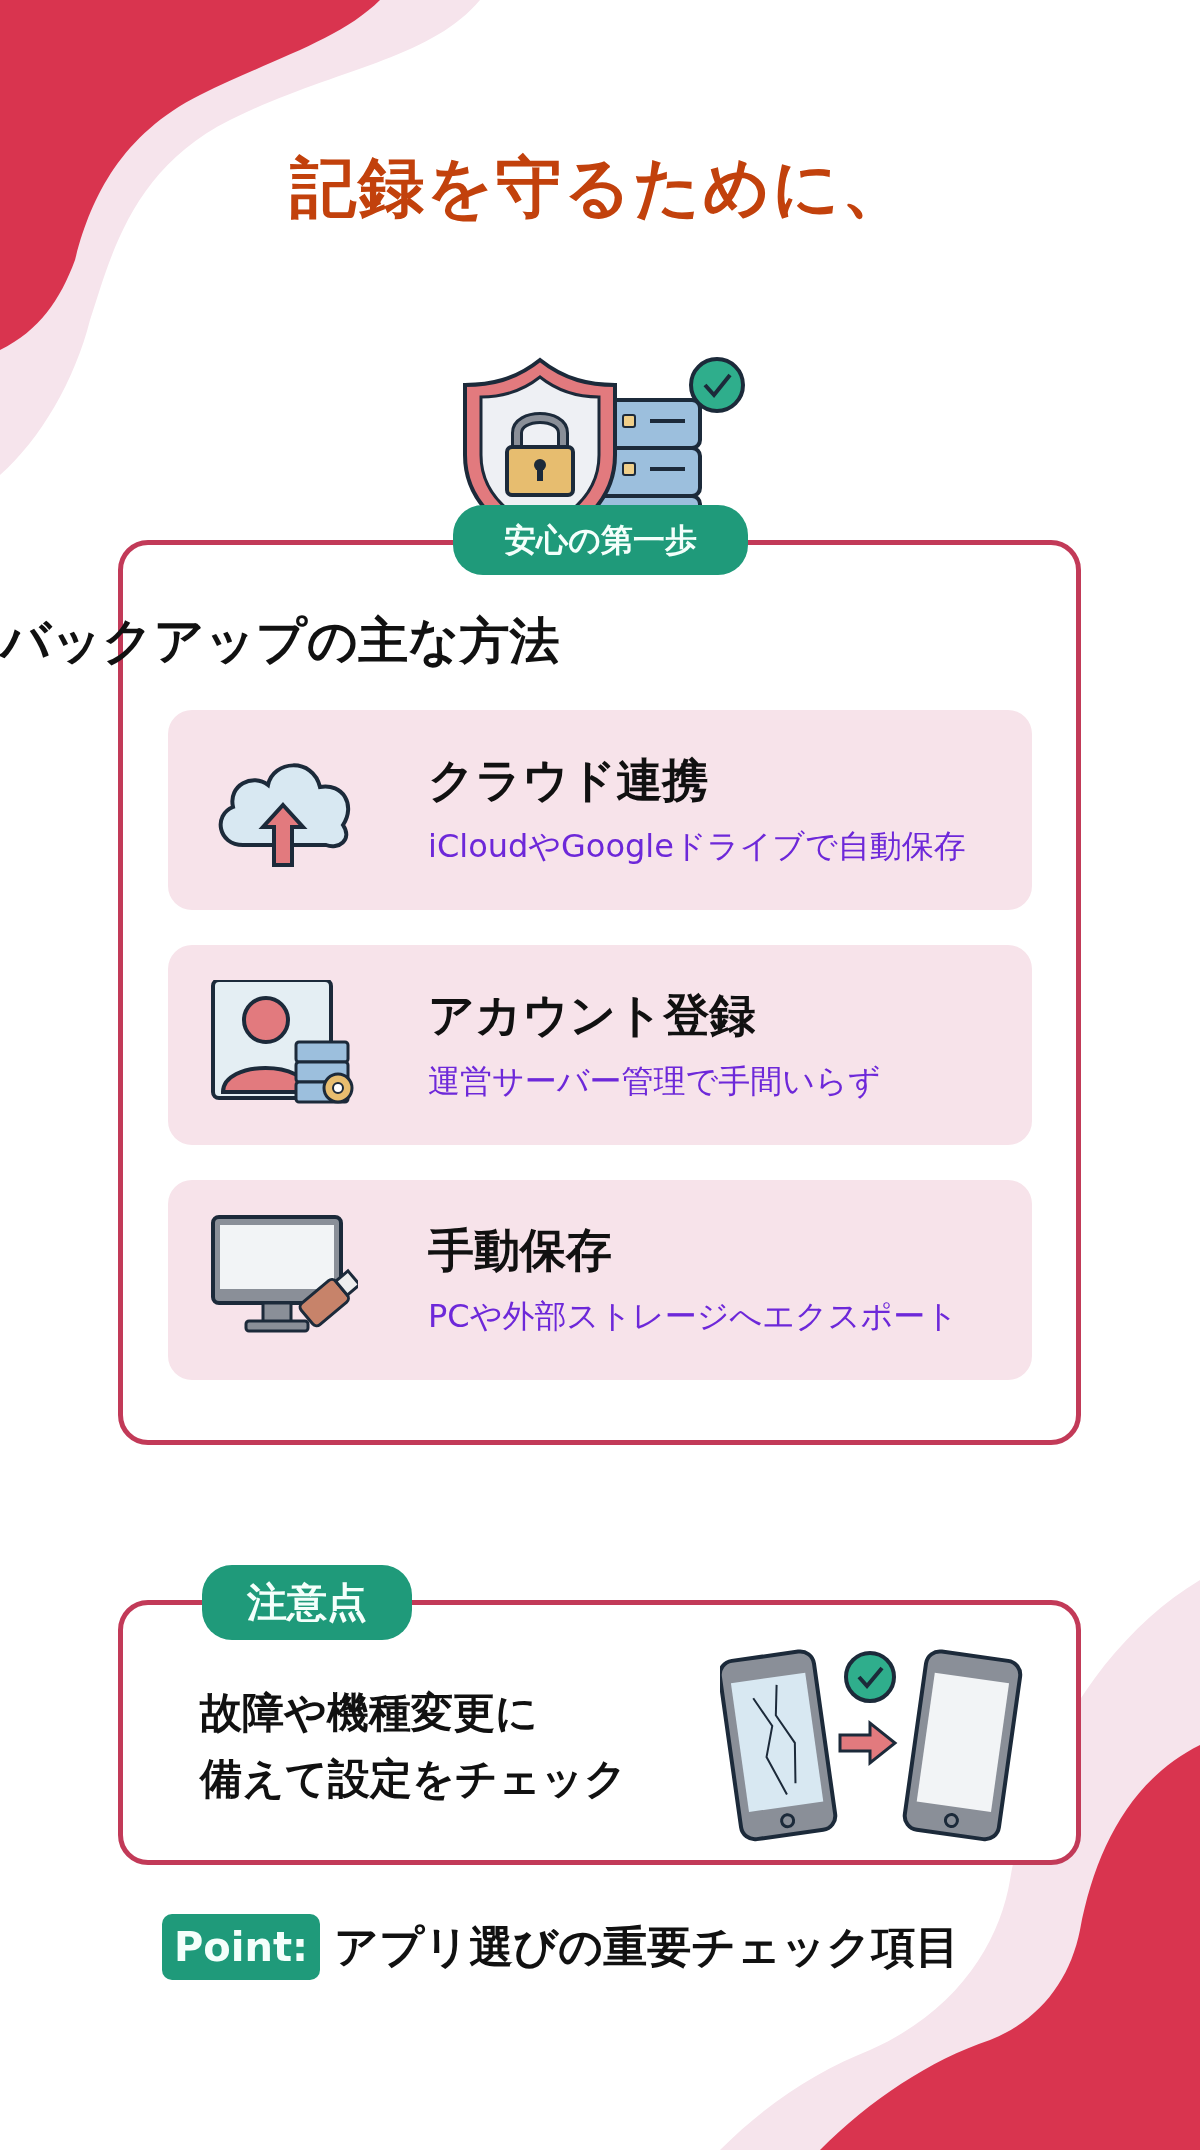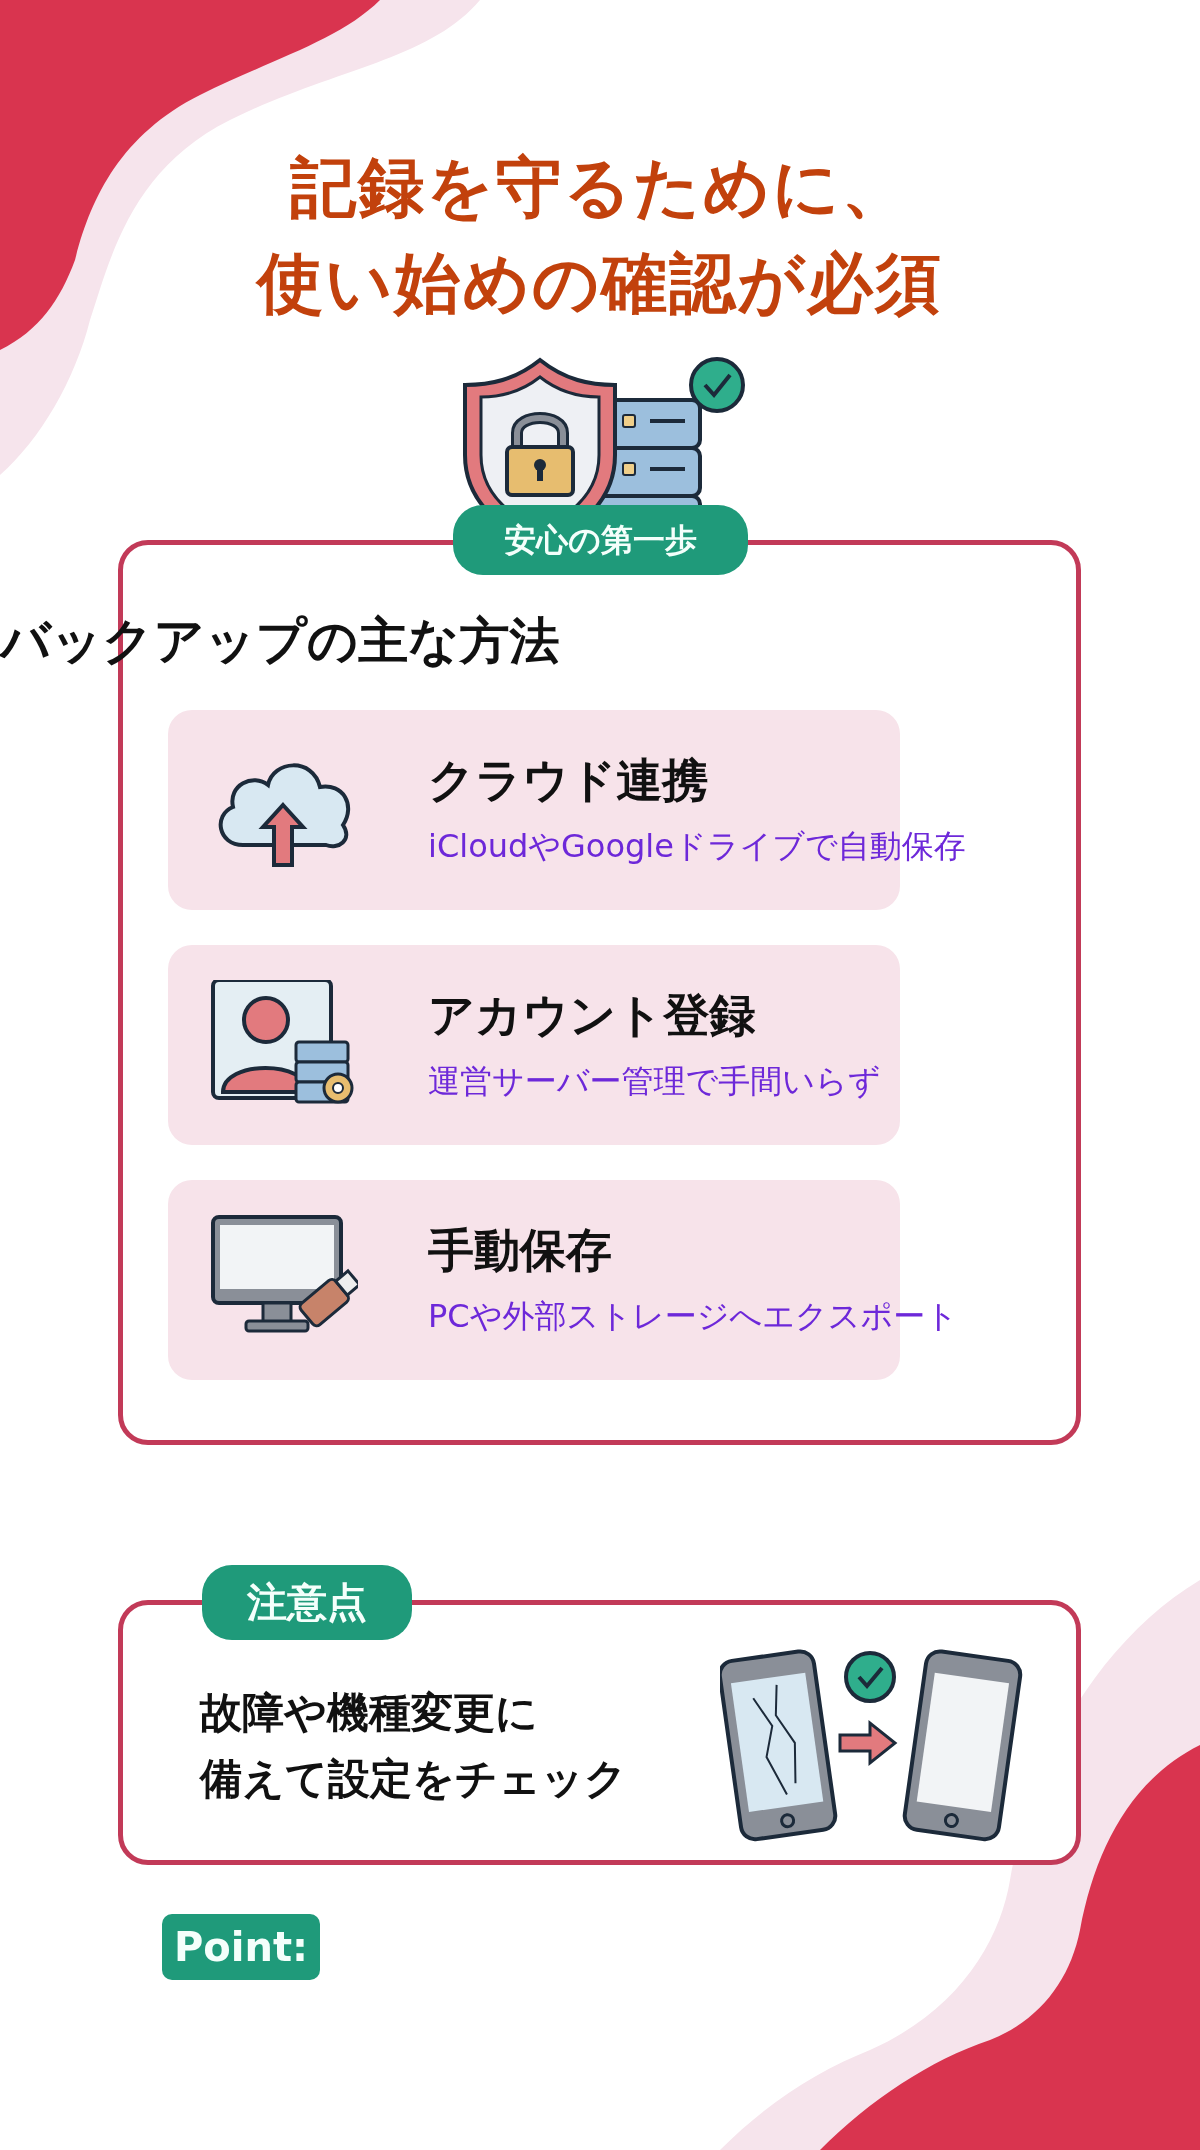--- a/index.html
+++ b/index.html
@@ -32,21 +32,21 @@
   }
   .pill-main { left:453px; top:505px; width:295px; height:70px; font-size:32px; line-height:70px; }
   .pill-note { left:202px; top:1565px; width:210px; height:75px; font-size:40px; line-height:75px; }
 
   .section-heading {
     position:absolute; left:0; width:1200px; top:608px; 
     font-size:50px; font-weight:bold; color:#111;
   }
 
   .method {
-    position:absolute; left:168px; width:732px; height:200px;
+    position:absolute; left:168px; width:864px; height:200px;
     background:#f7e3ea; border-radius:24px;
   }
   .method .m-icon { position:absolute; left:40px; top:35px; width:150px; height:130px; }
   .method .m-title { position:absolute; left:260px; top:40px; font-size:46px; font-weight:bold; color:#111; }
   .method .m-desc { position:absolute; left:260px; top:115px; font-size:32px; color:#6d28d9; white-space:nowrap; }
 
   .note-text {
     position:absolute; left:200px; top:1680px; font-size:42px; font-weight:bold;
     line-height:66px; color:#111;
   }
@@ -67,21 +67,20 @@
   <path d="M0 0 H480 C430 60 330 70 230 120 C130 170 110 260 90 320 C75 380 40 440 0 475 Z" fill="#f6e4ec"></path>
   <path d="M0 0 H380 C340 40 270 60 200 95 C120 135 90 200 75 260 C60 300 40 330 0 350 Z" fill="#d9344f"></path>
 </svg>
 <svg class="bg-wave" style="left:700px;top:1580px" width="500" height="570" viewBox="0 0 500 570">
   <path d="M500 0 V570 H20 C70 520 120 490 170 470 C260 430 300 360 310 300 C330 180 400 60 500 0 Z" fill="#f6e4ec"></path>
   <path d="M500 165 V570 H120 C170 520 230 480 290 460 C340 440 370 400 380 350 C395 270 430 200 500 165 Z" fill="#d9344f"></path>
 </svg>
 
 <div class="title">
   <span>記録を守るために、</span>
-  <span>使い始めの確認が必須</span>
 </div>
 
 <svg class="hero-icon" viewBox="0 0 300 190">
   <g>
     <rect x="140" y="45" width="105" height="48" rx="8" fill="#9cbfdd" stroke="#1c2a3a" stroke-width="4"></rect>
     <rect x="140" y="93" width="105" height="48" rx="8" fill="#9cbfdd" stroke="#1c2a3a" stroke-width="4"></rect>
     <rect x="140" y="141" width="105" height="48" rx="8" fill="#9cbfdd" stroke="#1c2a3a" stroke-width="4"></rect>
     <rect x="168" y="60" width="12" height="12" rx="2" fill="#efcf8a" stroke="#1c2a3a" stroke-width="2"></rect>
     <rect x="168" y="108" width="12" height="12" rx="2" fill="#efcf8a" stroke="#1c2a3a" stroke-width="2"></rect>
     <line x1="195" y1="66" x2="230" y2="66" stroke="#1c2a3a" stroke-width="4"></line>
@@ -167,13 +166,14 @@
   <path d="M120 100 H150 V88 L175 108 L150 128 V116 H120 Z" fill="#e27a7e" stroke="#1c2a3a" stroke-width="3"></path>
   <g transform="rotate(8 240 110)">
     <rect x="195" y="20" width="95" height="180" rx="14" fill="#8a8f98" stroke="#1c2a3a" stroke-width="4"></rect>
     <rect x="205" y="42" width="75" height="130" fill="#f2f4f6"></rect>
     <circle cx="242" cy="186" r="6" fill="none" stroke="#1c2a3a" stroke-width="3"></circle>
   </g>
 </svg>
 
 <div class="point-row">
   <span class="point-badge">Point:</span>
+  <span class="point-text">アプリ選びの重要チェック項目</span>
 </div>
 
 </body></html>

